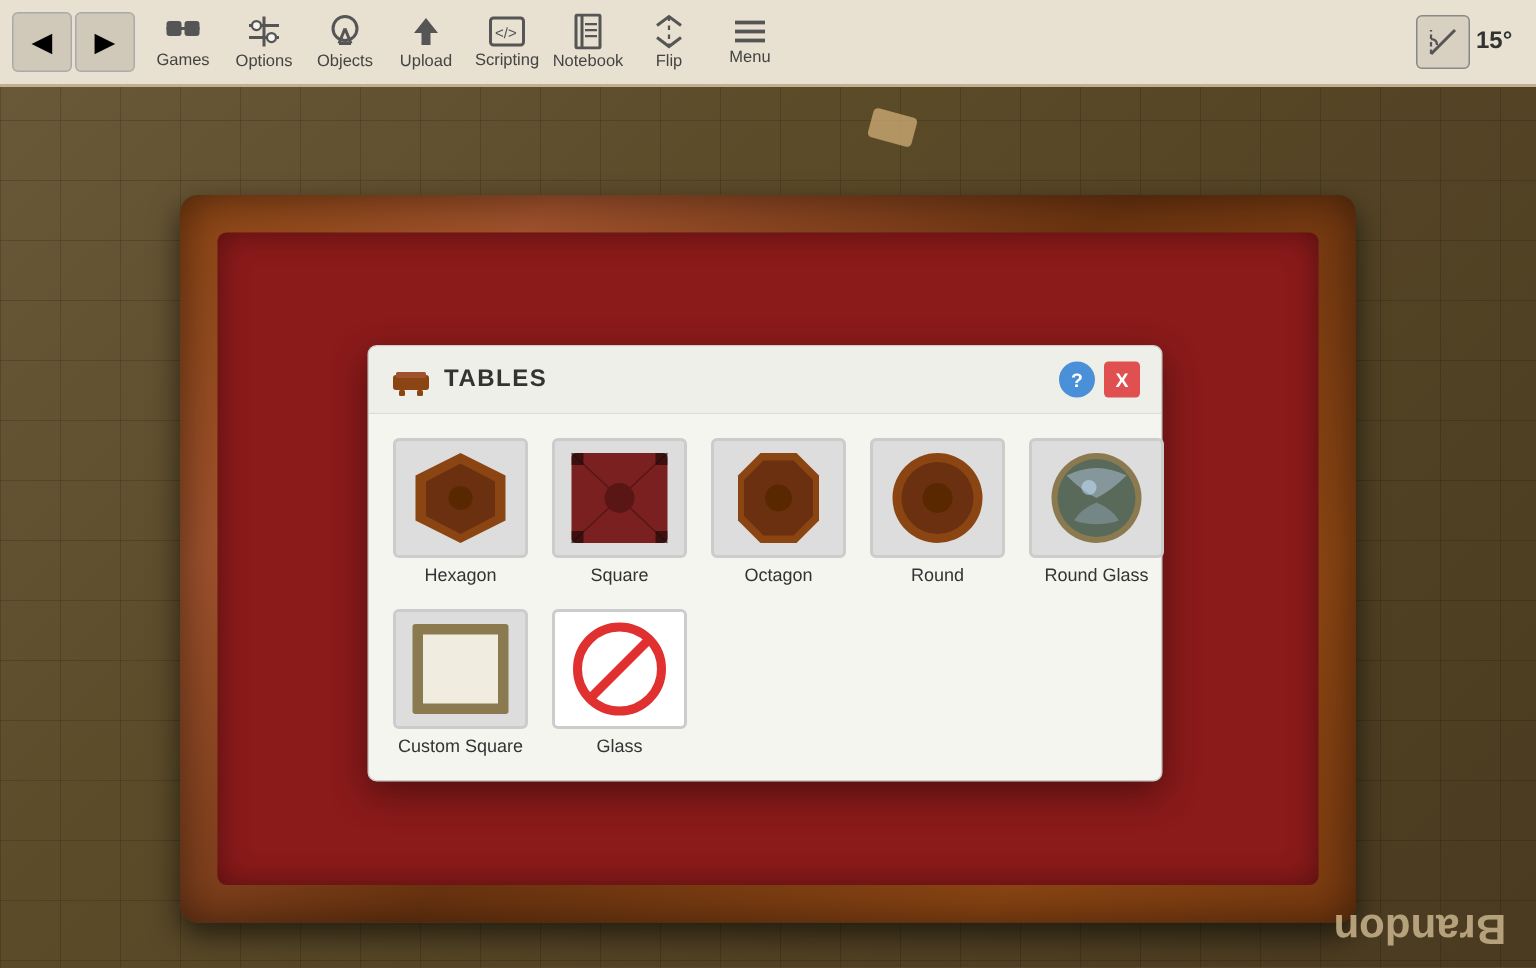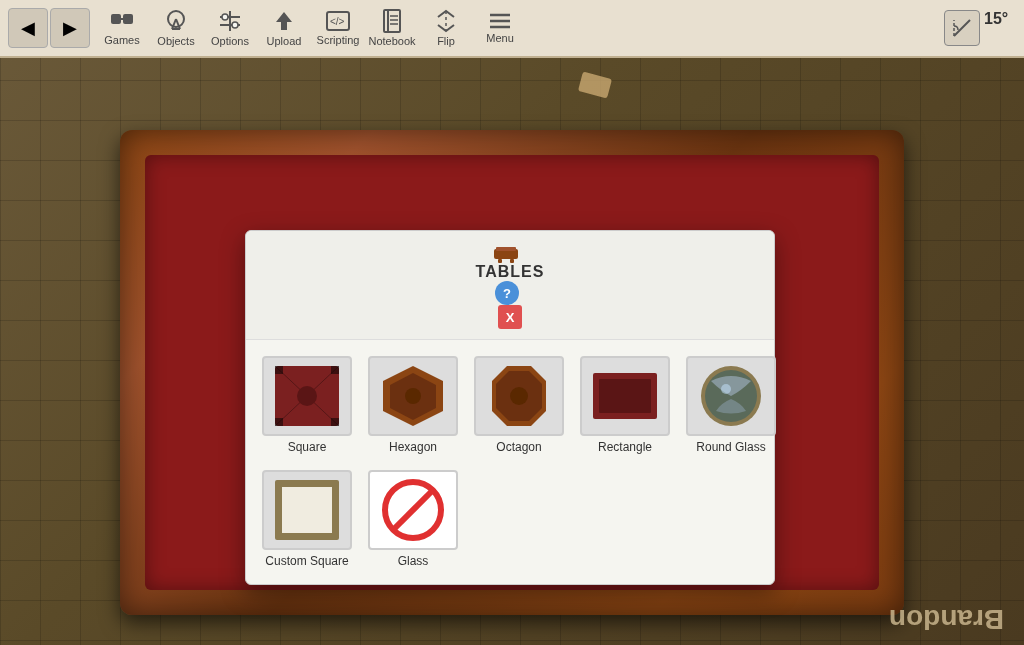--- a/index.html
+++ b/index.html
@@ -111,21 +111,21 @@
       cursor: pointer;
       display: flex;
       align-items: center;
       justify-content: center;
       font-size: 18px;
     }
 
     .angle-display {
       margin-left: auto;
       display: flex;
-      align-items: flex-start;
+      align-items: center;
       gap: 4px;
     }
 
     .angle-icon {
       width: 36px;
       height: 36px;
       border: 1px solid #888;
       border-radius: 4px;
       display: flex;
       align-items: center;
@@ -163,21 +163,20 @@
       left: 245px;
     }
 
     .dialog-header {
       display: flex;
       align-items: center;
       padding: 10px 14px;
       border-bottom: 1px solid #ddd;
       background: #efefea;
       border-radius: 6px 6px 0 0;
-      flex-direction: column;
     }
 
     .dialog-title-icon {
       font-size: 22px;
       margin-right: 8px;
       color: #8B4513;
     }
 
     .dialog-title {
       font-size: 16px;
@@ -305,40 +304,40 @@
         <rect x="14" y="4" width="10" height="10" rx="2" fill="#555"></rect>
         <rect x="2" y="8" width="22" height="2" fill="#555"></rect>
       </svg>
     </span>
     <span class="label">Games</span>
   </button>
 
   <button class="toolbar-btn">
     <span class="icon">
       <svg width="24" height="24" viewBox="0 0 24 24">
-        <circle cx="12" cy="10" r="8" fill="none" stroke="#555" stroke-width="2"></circle>
-        <line x1="12" y1="10" x2="8" y2="20" stroke="#555" stroke-width="2"></line>
-        <line x1="12" y1="10" x2="16" y2="20" stroke="#555" stroke-width="2"></line>
-        <line x1="8" y1="20" x2="16" y2="20" stroke="#555" stroke-width="2"></line>
-      </svg>
-    </span>
-    <span class="label">Objects</span>
-  </button>
-
-  <button class="toolbar-btn">
-    <span class="icon">
-      <svg width="24" height="24" viewBox="0 0 24 24">
         <line x1="12" y1="2" x2="12" y2="22" stroke="#555" stroke-width="2"></line>
         <line x1="2" y1="8" x2="22" y2="8" stroke="#555" stroke-width="2"></line>
         <line x1="2" y1="16" x2="22" y2="16" stroke="#555" stroke-width="2"></line>
         <circle cx="7" cy="8" r="3" fill="#f5f5f0" stroke="#555" stroke-width="1.5"></circle>
         <circle cx="17" cy="16" r="3" fill="#f5f5f0" stroke="#555" stroke-width="1.5"></circle>
       </svg>
     </span>
     <span class="label">Options</span>
+  </button>
+
+  <button class="toolbar-btn">
+    <span class="icon">
+      <svg width="24" height="24" viewBox="0 0 24 24">
+        <circle cx="12" cy="10" r="8" fill="none" stroke="#555" stroke-width="2"></circle>
+        <line x1="12" y1="10" x2="8" y2="20" stroke="#555" stroke-width="2"></line>
+        <line x1="12" y1="10" x2="16" y2="20" stroke="#555" stroke-width="2"></line>
+        <line x1="8" y1="20" x2="16" y2="20" stroke="#555" stroke-width="2"></line>
+      </svg>
+    </span>
+    <span class="label">Objects</span>
   </button>
 
   <button class="toolbar-btn">
     <span class="icon">
       <svg width="24" height="24" viewBox="0 0 24 24">
         <polygon points="12,3 20,13 15,13 15,21 9,21 9,13 4,13" fill="#555"></polygon>
       </svg>
     </span>
     <span class="label">Upload</span>
   </button>
@@ -413,66 +412,67 @@
       </span>
       <span class="dialog-title">TABLES</span>
       <button class="dialog-help-btn">?</button>
       <button class="dialog-close-btn">X</button>
     </div>
     <div class="dialog-body">
 
       <div class="table-item">
         <div class="table-item-img">
           <svg width="80" height="70" viewBox="0 0 80 70">
+            <polygon points="40,5 70,20 70,50 40,65 10,50 10,20" fill="#8B4513"></polygon>
+            <polygon points="40,12 63,24 63,47 40,59 17,47 17,24" fill="#6B3010"></polygon>
+            <circle cx="40" cy="35" r="8" fill="#5a2800"></circle>
+          </svg>
+        </div>
+        <span class="table-item-label">Hexagon</span>
+      </div>
+
+      <div class="table-item">
+        <div class="table-item-img">
+          <svg width="80" height="70" viewBox="0 0 80 70">
             <rect x="8" y="5" width="64" height="60" rx="3" fill="#7B2020"></rect>
             <line x1="8" y1="5" x2="72" y2="65" stroke="rgba(0,0,0,0.3)" stroke-width="1"></line>
             <line x1="72" y1="5" x2="8" y2="65" stroke="rgba(0,0,0,0.3)" stroke-width="1"></line>
             <rect x="8" y="5" width="8" height="8" fill="rgba(0,0,0,0.5)"></rect>
             <rect x="64" y="5" width="8" height="8" fill="rgba(0,0,0,0.5)"></rect>
             <rect x="8" y="57" width="8" height="8" fill="rgba(0,0,0,0.5)"></rect>
             <rect x="64" y="57" width="8" height="8" fill="rgba(0,0,0,0.5)"></rect>
             <circle cx="40" cy="35" r="10" fill="#5a1515"></circle>
           </svg>
         </div>
         <span class="table-item-label">Square</span>
       </div>
 
       <div class="table-item">
         <div class="table-item-img">
           <svg width="80" height="70" viewBox="0 0 80 70">
-            <polygon points="40,5 70,20 70,50 40,65 10,50 10,20" fill="#8B4513"></polygon>
-            <polygon points="40,12 63,24 63,47 40,59 17,47 17,24" fill="#6B3010"></polygon>
-            <circle cx="40" cy="35" r="8" fill="#5a2800"></circle>
-          </svg>
-        </div>
-        <span class="table-item-label">Hexagon</span>
-      </div>
-
-      <div class="table-item">
-        <div class="table-item-img">
-          <svg width="80" height="70" viewBox="0 0 80 70">
             <polygon points="28,5 52,5 67,20 67,50 52,65 28,65 13,50 13,20" fill="#8B4513"></polygon>
             <polygon points="30,10 50,10 63,23 63,47 50,60 30,60 17,47 17,23" fill="#6B3010"></polygon>
             <circle cx="40" cy="35" r="9" fill="#5a2800"></circle>
           </svg>
         </div>
         <span class="table-item-label">Octagon</span>
       </div>
 
-
-
       <div class="table-item">
         <div class="table-item-img">
           <svg width="80" height="70" viewBox="0 0 80 70">
-            <rect x="8" y="12" width="64" height="46" rx="2" fill="#7B2020"></rect>
-            <rect x="14" y="18" width="52" height="34" rx="1" fill="#5a1515"></rect>
-          </svg>
-        </div>
-        <span class="table-item-label">Rectangle</span>
-      </div>
+            <circle cx="40" cy="35" r="30" fill="#8B4513"></circle>
+            <circle cx="40" cy="35" r="24" fill="#6B3010"></circle>
+            <circle cx="40" cy="35" r="10" fill="#5a2800"></circle>
+          </svg>
+        </div>
+        <span class="table-item-label">Round</span>
+      </div>
+
+
 
       <div class="table-item">
         <div class="table-item-img">
           <svg width="80" height="70" viewBox="0 0 80 70">
             <circle cx="40" cy="35" r="30" fill="#8B7A50"></circle>
             <circle cx="40" cy="35" r="26" fill="#5a6a5a"></circle>
             <path d="M 20,20 Q 40,10 60,20 Q 50,30 40,35 Q 30,30 20,20 Z" fill="rgba(200,220,255,0.4)"></path>
             <path d="M 25,50 Q 40,55 55,50 Q 50,42 40,38 Q 30,42 25,50 Z" fill="rgba(180,200,240,0.3)"></path>
             <circle cx="35" cy="28" r="5" fill="rgba(200,230,255,0.5)"></circle>
           </svg>

